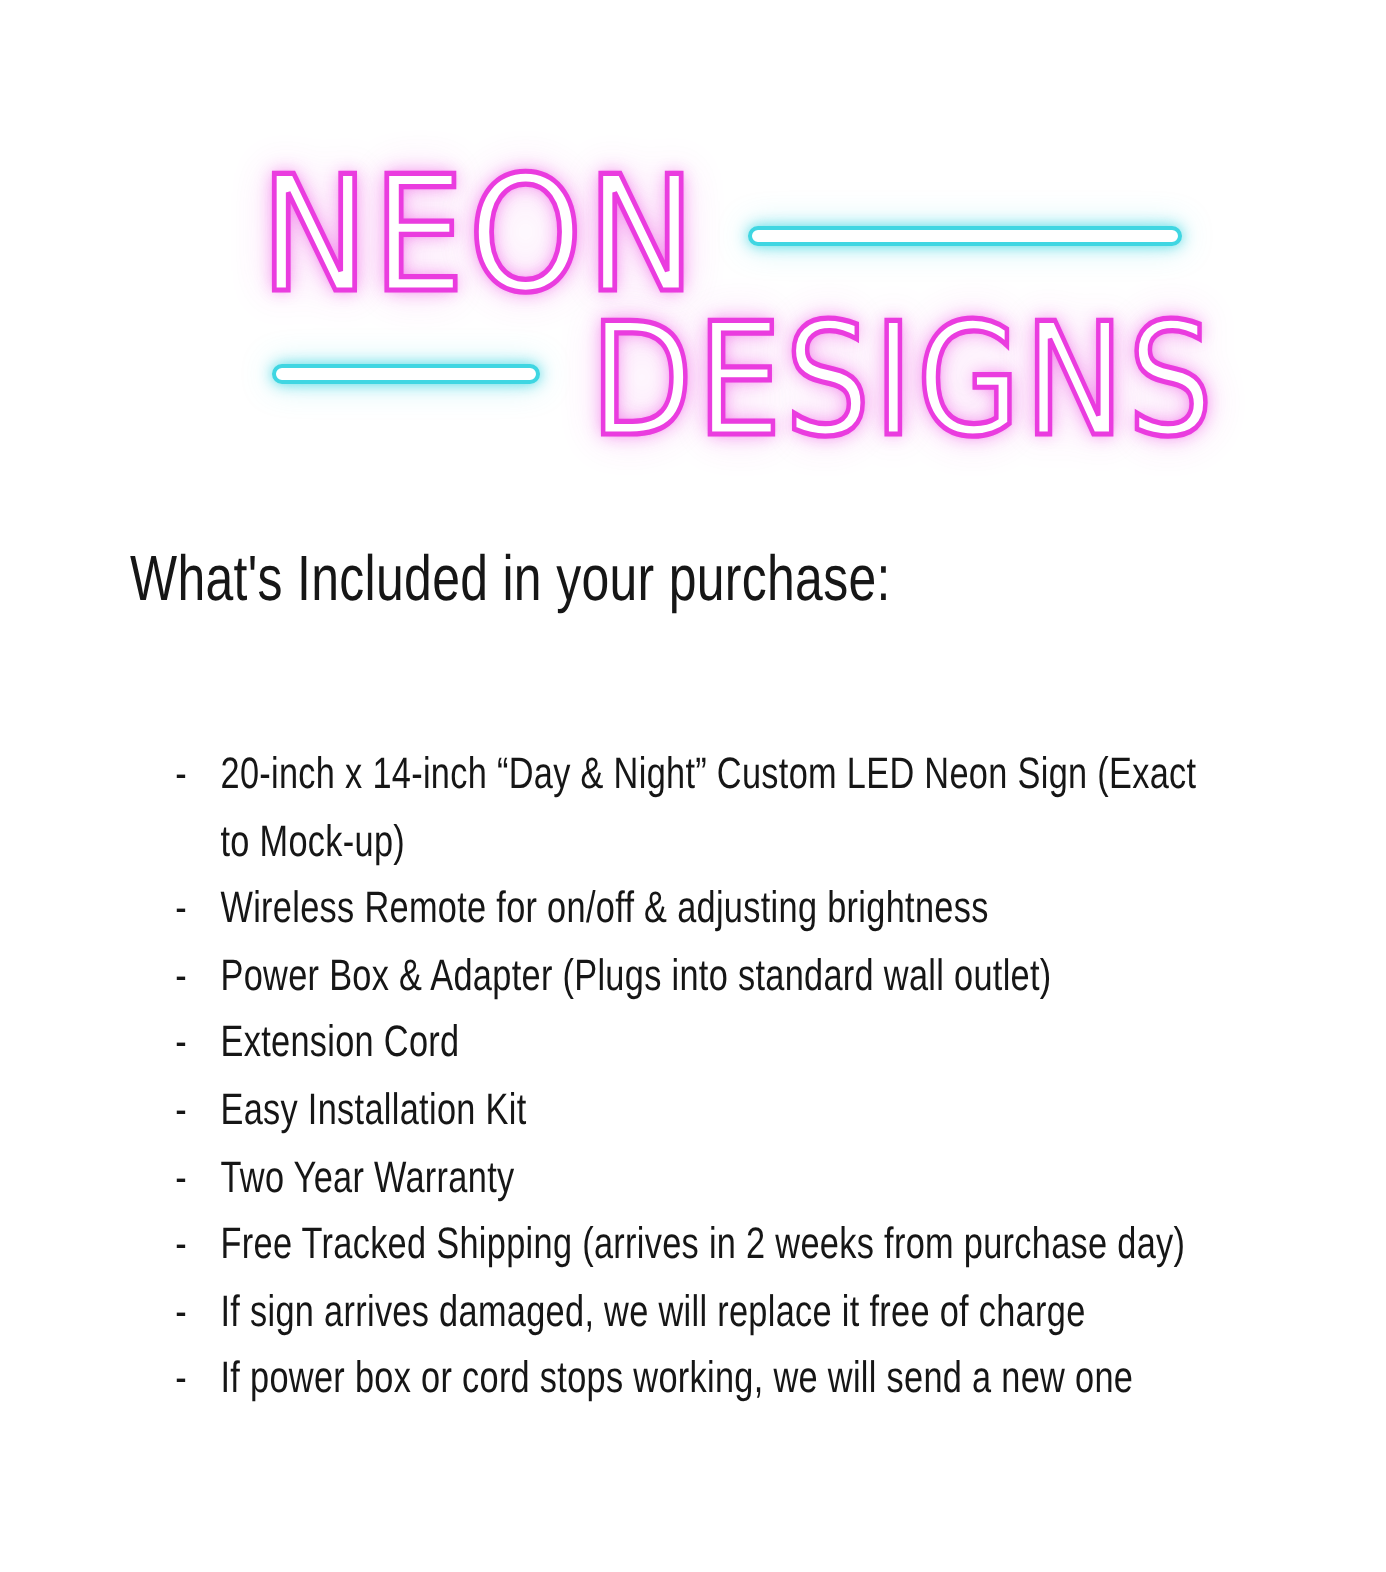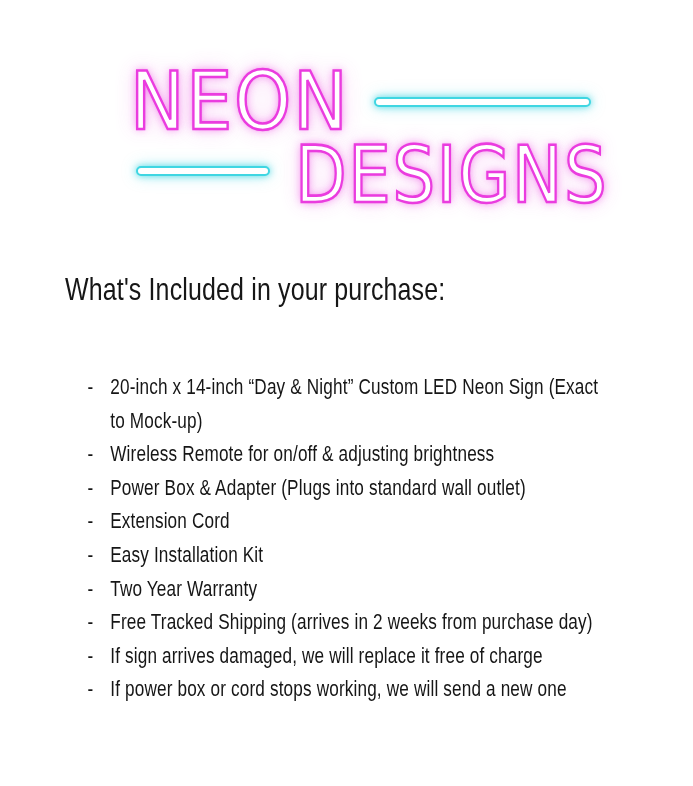--- a/index.html
+++ b/index.html
@@ -13,21 +13,21 @@
     height: 786px;
     background: var(--background, #ffffff);
     font-family: "Liberation Sans", sans-serif;
     color: var(--text, #161616);
     overflow: hidden;
   }
 
   
   .logo {
     position: absolute;
-    left: 0; top: 0;
+    left: 0; top: 16px;
     width: 570px; height: 240px;
   }
   .neon-word {
     position: absolute;
     font-family: "DejaVu Sans", sans-serif;
     font-weight: 400;
     line-height: 1;
     color: #ffffff;
     letter-spacing: 2px;
     -webkit-text-stroke: 2.6px var(--pink, #ea3cdf);

